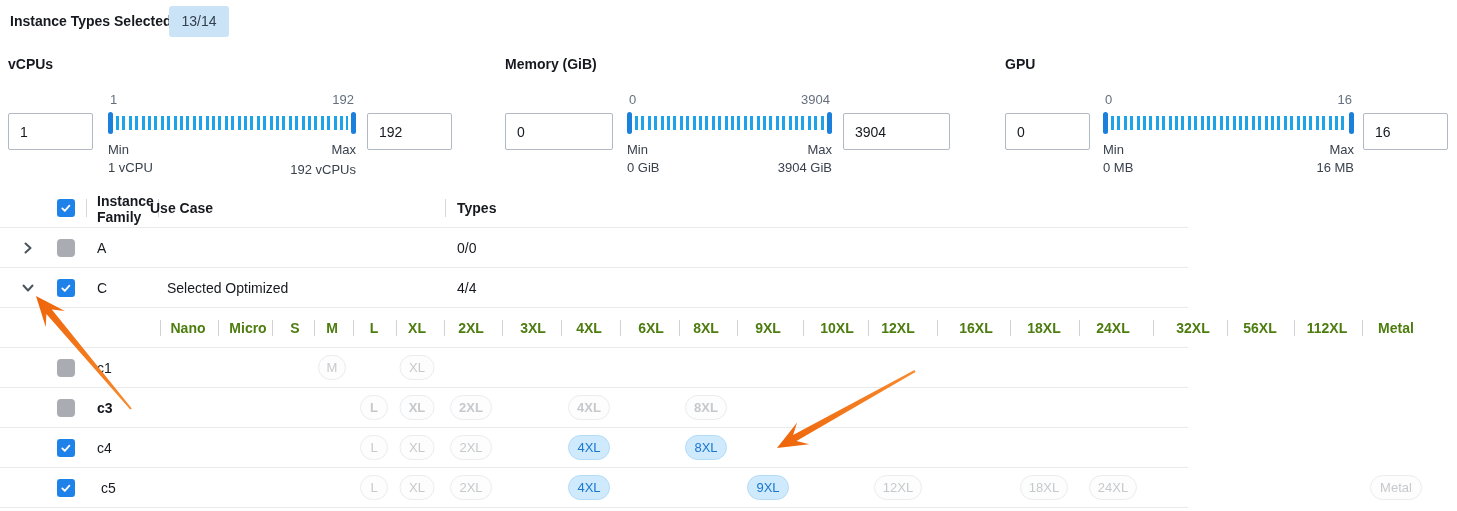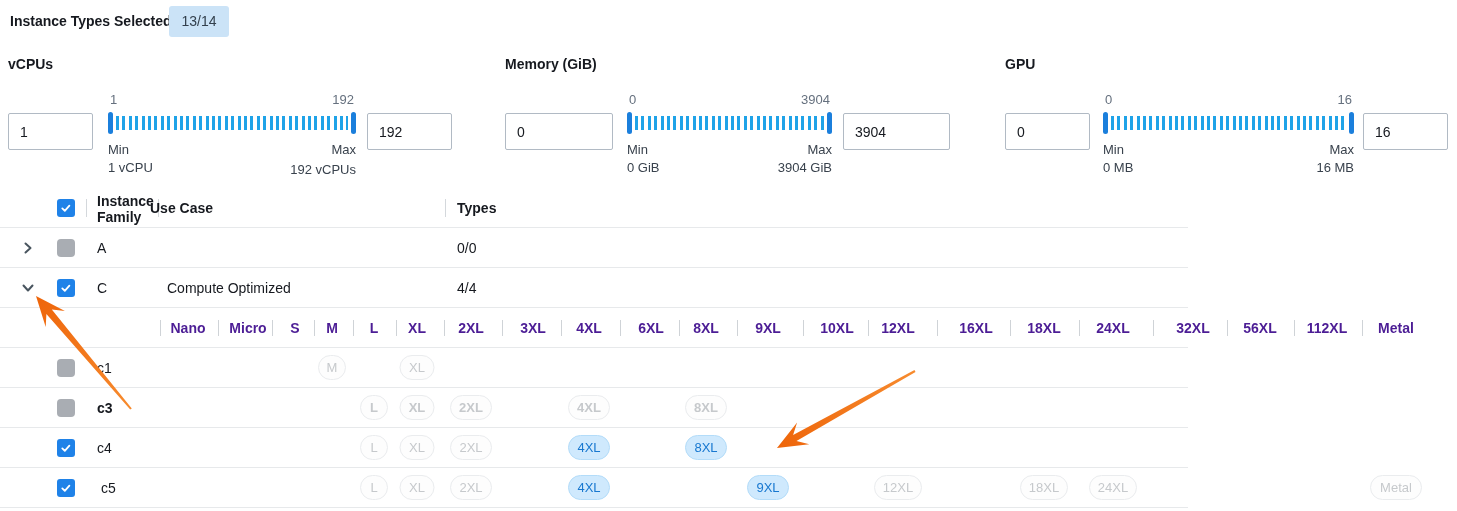--- a/index.html
+++ b/index.html
@@ -27,21 +27,21 @@
   .t-row{position:absolute;left:0;width:1188px;height:40px;border-bottom:1px solid #e7e9eb;box-sizing:border-box;}
   .t-cell{position:absolute;top:0;height:40px;line-height:40px;font-size:14px;color:#16191f;white-space:nowrap;}
   .t-bold{font-weight:700;}
   .h-family{position:absolute;left:97px;top:5px;width:62px;font-size:14px;font-weight:700;line-height:16px;color:#16191f;}
   .h-div{position:absolute;top:11px;width:1px;height:18px;background:#d4d8dc;}
   .chk{position:absolute;left:57px;top:11px;width:18px;height:18px;border-radius:3px;}
   .chk.checked{background:#1f82e8;}
   .chk.disabled{background:#a9adb3;border-radius:4px;}
   .chk svg{position:absolute;left:3px;top:3px;}
   .chev{position:absolute;left:21px;top:13px;width:14px;height:14px;cursor:pointer;}
-  .sz-label{position:absolute;top:0;height:40px;line-height:40px;font-size:14px;font-weight:700;color:#4c1d95;transform:translateX(-50%);white-space:nowrap;}
+  .sz-label{position:absolute;top:0;height:40px;line-height:40px;font-size:14px;font-weight:700;color:#4d7c0f;transform:translateX(-50%);white-space:nowrap;}
   .sz-div{position:absolute;top:12px;width:1px;height:16px;background:#cfd3d7;}
   .pill{position:absolute;top:7px;height:25px;box-sizing:border-box;border-radius:13px;transform:translateX(-50%);
         font-size:13px;line-height:23px;text-align:center;white-space:nowrap;}
   .pill.disabled{background:#fdfdfd;border:1px solid #eaecee;color:#c6c9cc;}
   .pill.selected{background:#cfe9fd;border:1px solid #b3dcf9;color:#1878d0;}
 
   #arrow-layer{position:absolute;left:0;top:0;pointer-events:none;}
 </style>
 </head>
 <body>
@@ -127,21 +127,21 @@
         <div class="t-row" style="top: 268px;">
           <span class="chev"><svg width="14" height="14" viewBox="0 0 14 14">
               <path d="M2.5 4.5l4.5 5 4.5-5" stroke="#49555f" stroke-width="2" fill="none" stroke-linecap="round" stroke-linejoin="round"></path>
             </svg></span>
           <span class="chk checked">
             <svg width="12" height="12" viewBox="0 0 12 12">
               <path d="M2.3 6.4l2.5 2.5 4.6-5.2" stroke="#fff" stroke-width="1.8" fill="none" stroke-linecap="round" stroke-linejoin="round"></path>
             </svg>
           </span>
           <div class="t-cell" style="left: 97px;">C</div>
-          <div class="t-cell" style="left: 167px;">Compute Optimized</div>
+          <div class="t-cell" style="left: 167px;">Selected Optimized</div>
           <div class="t-cell" style="left: 457px;">4/4</div>
         </div>
         <div class="t-row" style="top: 308px;">
           <span class="sz-div" style="left: 160px;"></span>
           <div class="sz-label" style="left: 188px;">Nano</div>
           <span class="sz-div" style="left: 218px;"></span>
           <div class="sz-label" style="left: 248px;">Micro</div>
           <span class="sz-div" style="left: 272px;"></span>
           <div class="sz-label" style="left: 295px;">S</div>
           <span class="sz-div" style="left: 314px;"></span>

